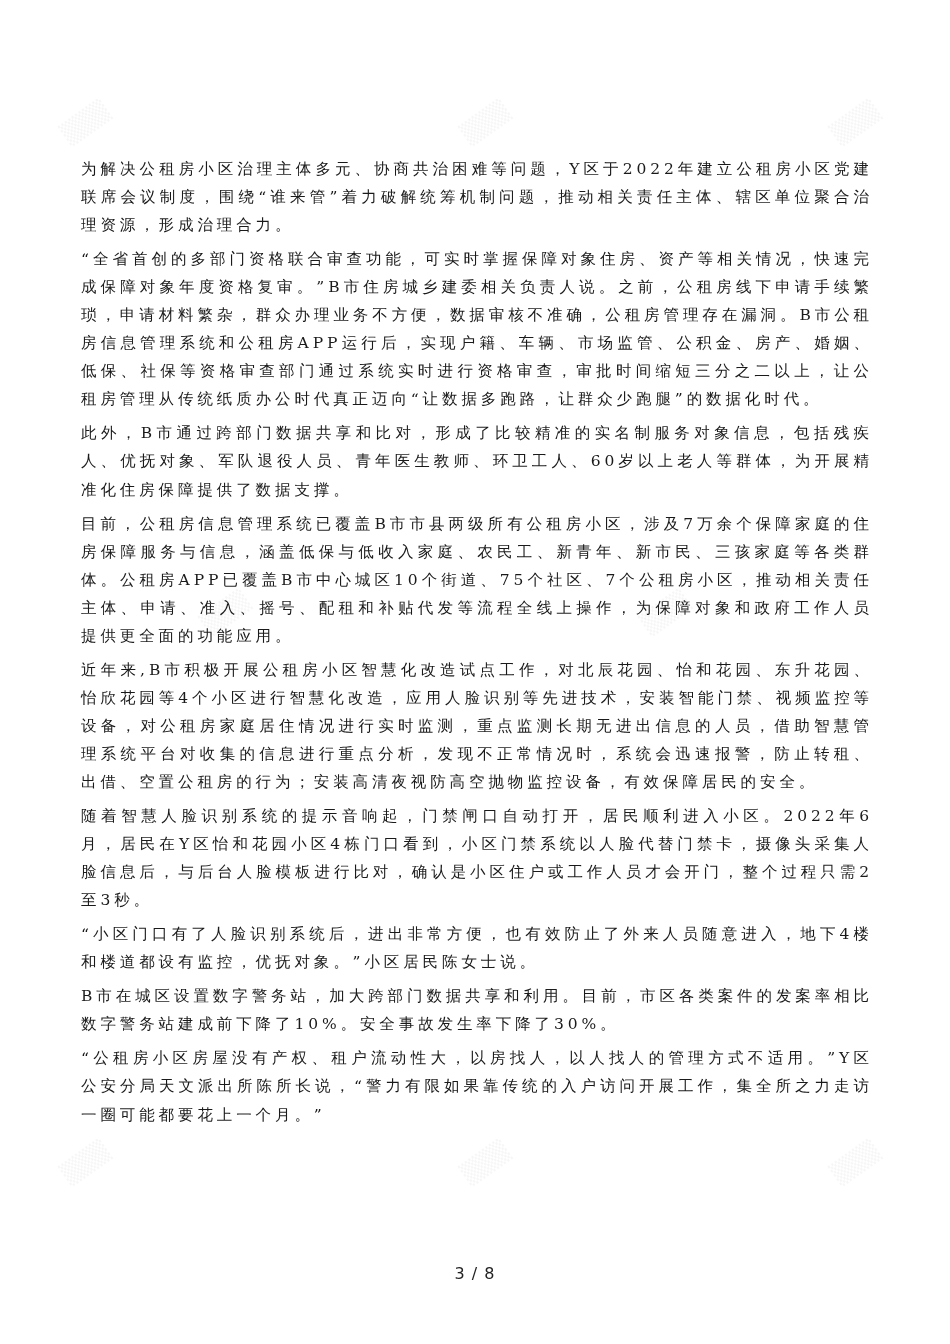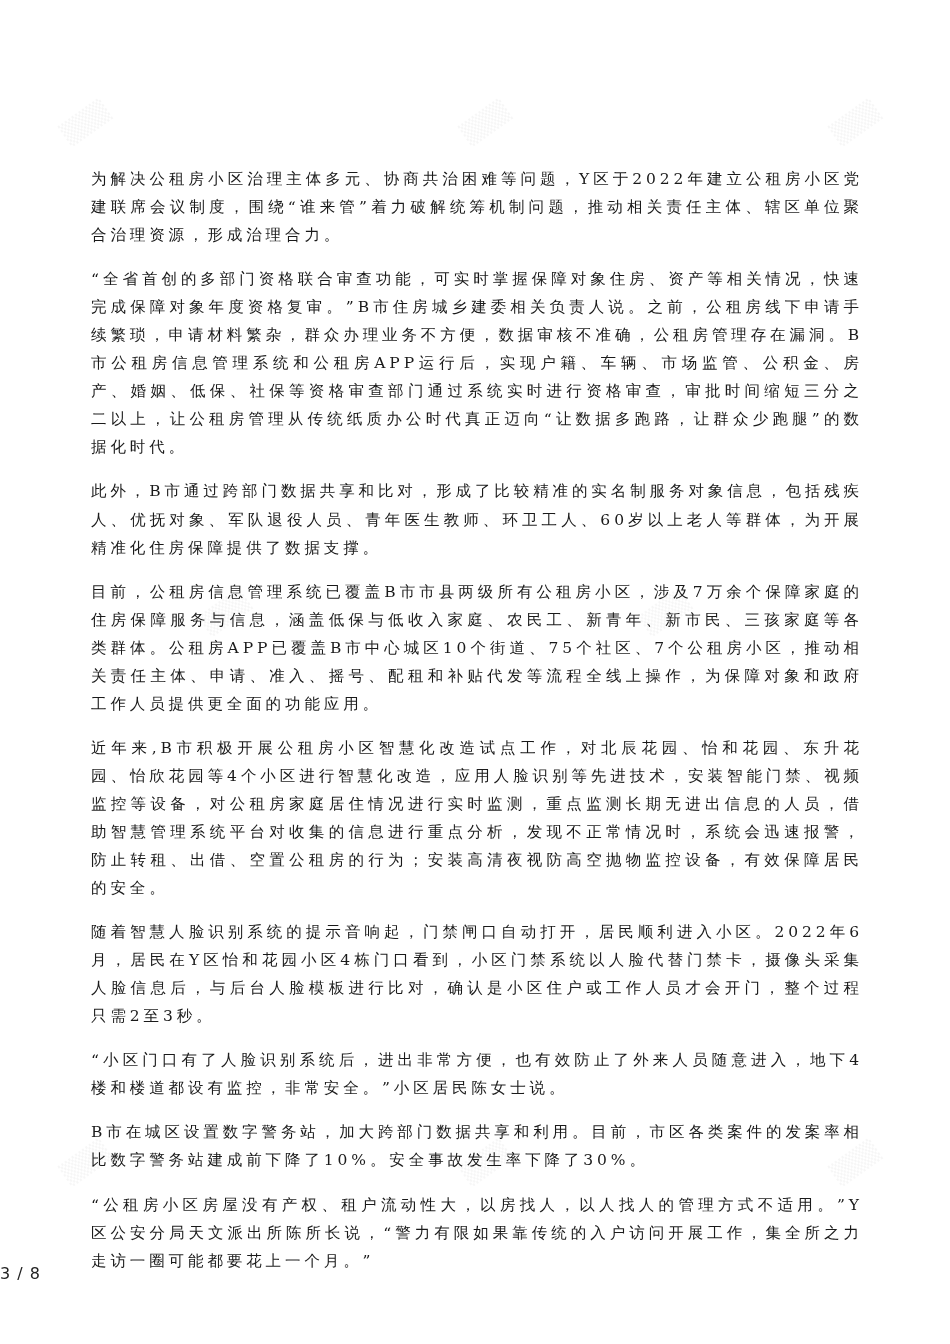--- a/index.html
+++ b/index.html
@@ -29,33 +29,33 @@
       transform: rotate(-35deg);
       white-space: nowrap;
     }
     .content {
       position: absolute;
       left: 75px;
       top: 149px;
       width: 804px;
     }
     .para {
-      margin: 16px;
+      margin: 6px;
       font-size: 15.5px;
       line-height: 28.05px;
       letter-spacing: 3.9px;
       text-align: justify;
       word-break: break-all;
     }
     .page-number {
       position: absolute;
       top: 1264px;
       left: 0;
       width: 950px;
-      text-align: left;
+      text-align: center;
       font-family: "DejaVu Sans", sans-serif;
       font-size: 16px;
       color: #222;
       letter-spacing: 1px;
     }
   </style>
 </head>
 <body>
 
 <div class="watermark-layer">
@@ -69,18 +69,18 @@
   <span class="wm" style="left:830px;top:1150px;">▒▒▒</span>
 </div>
 
 <main class="content">
   <p class="para">为解决公租房小区治理主体多元、协商共治困难等问题，Y区于2022年建立公租房小区党建联席会议制度，围绕“谁来管”着力破解统筹机制问题，推动相关责任主体、辖区单位聚合治理资源，形成治理合力。</p>
   <p class="para">“全省首创的多部门资格联合审查功能，可实时掌握保障对象住房、资产等相关情况，快速完成保障对象年度资格复审。”B市住房城乡建委相关负责人说。之前，公租房线下申请手续繁琐，申请材料繁杂，群众办理业务不方便，数据审核不准确，公租房管理存在漏洞。B市公租房信息管理系统和公租房APP运行后，实现户籍、车辆、市场监管、公积金、房产、婚姻、低保、社保等资格审查部门通过系统实时进行资格审查，审批时间缩短三分之二以上，让公租房管理从传统纸质办公时代真正迈向“让数据多跑路，让群众少跑腿”的数据化时代。</p>
   <p class="para">此外，B市通过跨部门数据共享和比对，形成了比较精准的实名制服务对象信息，包括残疾人、优抚对象、军队退役人员、青年医生教师、环卫工人、60岁以上老人等群体，为开展精准化住房保障提供了数据支撑。</p>
   <p class="para">目前，公租房信息管理系统已覆盖B市市县两级所有公租房小区，涉及7万余个保障家庭的住房保障服务与信息，涵盖低保与低收入家庭、农民工、新青年、新市民、三孩家庭等各类群体。公租房APP已覆盖B市中心城区10个街道、75个社区、7个公租房小区，推动相关责任主体、申请、准入、摇号、配租和补贴代发等流程全线上操作，为保障对象和政府工作人员提供更全面的功能应用。</p>
   <p class="para">近年来,B市积极开展公租房小区智慧化改造试点工作，对北辰花园、怡和花园、东升花园、怡欣花园等4个小区进行智慧化改造，应用人脸识别等先进技术，安装智能门禁、视频监控等设备，对公租房家庭居住情况进行实时监测，重点监测长期无进出信息的人员，借助智慧管理系统平台对收集的信息进行重点分析，发现不正常情况时，系统会迅速报警，防止转租、出借、空置公租房的行为；安装高清夜视防高空抛物监控设备，有效保障居民的安全。</p>
   <p class="para">随着智慧人脸识别系统的提示音响起，门禁闸口自动打开，居民顺利进入小区。2022年6月，居民在Y区怡和花园小区4栋门口看到，小区门禁系统以人脸代替门禁卡，摄像头采集人脸信息后，与后台人脸模板进行比对，确认是小区住户或工作人员才会开门，整个过程只需2至3秒。</p>
-  <p class="para">“小区门口有了人脸识别系统后，进出非常方便，也有效防止了外来人员随意进入，地下4楼和楼道都设有监控，非常安全。”小区居民陈女士说。</p>
+  <p class="para">“小区门口有了人脸识别系统后，进出非常方便，也有效防止了外来人员随意进入，地下4楼和楼道都设有监控，优抚对象。”小区居民陈女士说。</p>
   <p class="para">B市在城区设置数字警务站，加大跨部门数据共享和利用。目前，市区各类案件的发案率相比数字警务站建成前下降了10%。安全事故发生率下降了30%。</p>
   <p class="para">“公租房小区房屋没有产权、租户流动性大，以房找人，以人找人的管理方式不适用。”Y区公安分局天文派出所陈所长说，“警力有限如果靠传统的入户访问开展工作，集全所之力走访一圈可能都要花上一个月。”</p>
 </main>
 
 <div class="page-number">3 / 8</div>
 
 </body></html>

